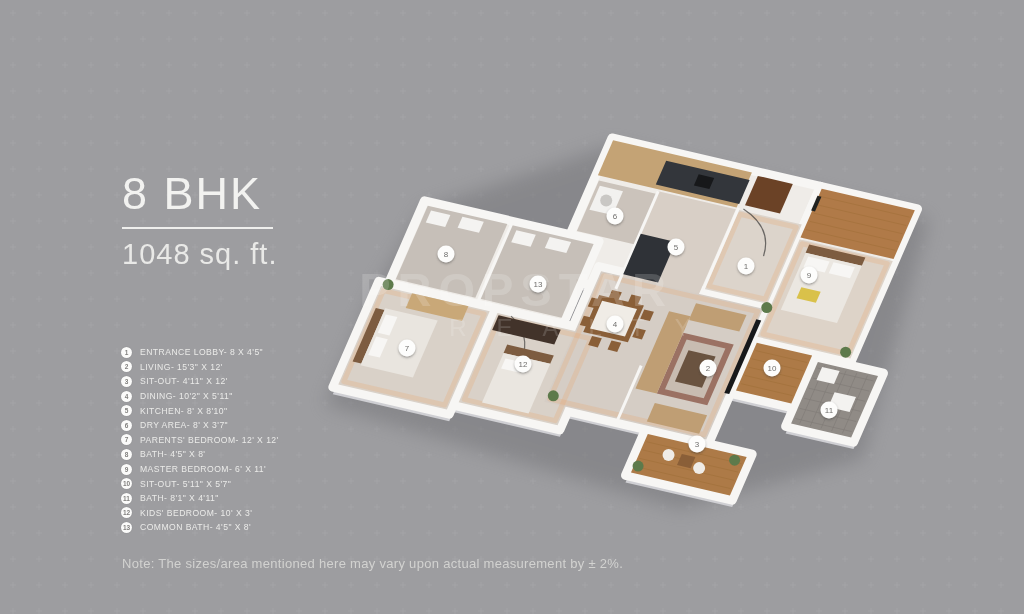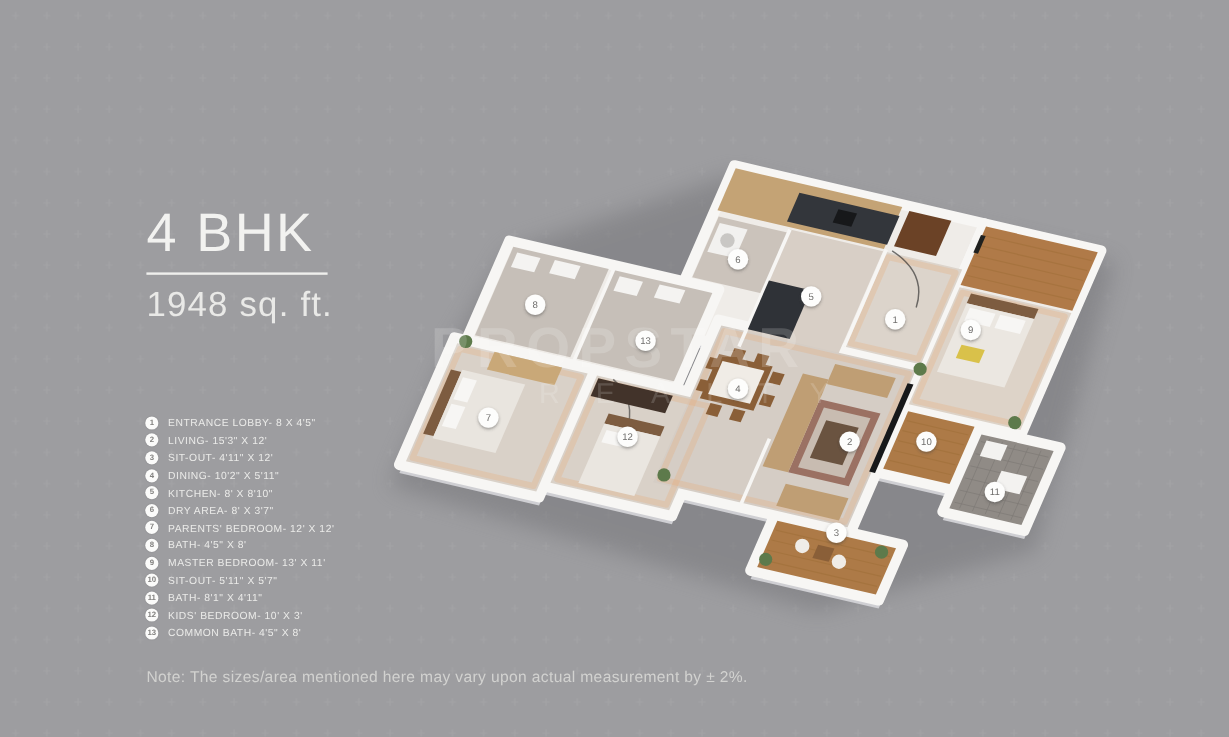--- a/index.html
+++ b/index.html
@@ -226,23 +226,23 @@
         <text x="523" y="366.8" text-anchor="middle" font-size="8" font-family="Liberation Sans, sans-serif" fill="#6f6e6c">12</text>
       </g>
       <g>
         <circle cx="538" cy="284" r="8.5" fill="#fdfdfc" filter="url(#mkshadow)"></circle>
         <text x="538" y="286.8" text-anchor="middle" font-size="8" font-family="Liberation Sans, sans-serif" fill="#6f6e6c">13</text>
       </g>
     </g>
 </svg>
 
 <div class="title-block">
-  <div class="title-line2">4 BHK</div>
+  <div class="title-line2">8 BHK</div>
   <div class="title-divider"></div>
-  <div class="title-area">1948 sq. ft.</div>
+  <div class="title-area">1048 sq. ft.</div>
 </div>
 
 <div class="legend" id="legend">
     <div class="legend-row">
       <span class="legend-num">1</span>
       <span class="legend-label">ENTRANCE LOBBY- 8 X 4'5"</span>
     </div>
     <div class="legend-row">
       <span class="legend-num">2</span>
       <span class="legend-label">LIVING- 15'3" X 12'</span>
@@ -266,21 +266,21 @@
     <div class="legend-row">
       <span class="legend-num">7</span>
       <span class="legend-label">PARENTS' BEDROOM- 12' X 12'</span>
     </div>
     <div class="legend-row">
       <span class="legend-num">8</span>
       <span class="legend-label">BATH- 4'5" X 8'</span>
     </div>
     <div class="legend-row">
       <span class="legend-num">9</span>
-      <span class="legend-label">MASTER BEDROOM- 13' X 11'</span>
+      <span class="legend-label">MASTER BEDROOM- 6' X 11'</span>
     </div>
     <div class="legend-row">
       <span class="legend-num">10</span>
       <span class="legend-label">SIT-OUT- 5'11" X 5'7"</span>
     </div>
     <div class="legend-row">
       <span class="legend-num">11</span>
       <span class="legend-label">BATH- 8'1" X 4'11"</span>
     </div>
     <div class="legend-row">

